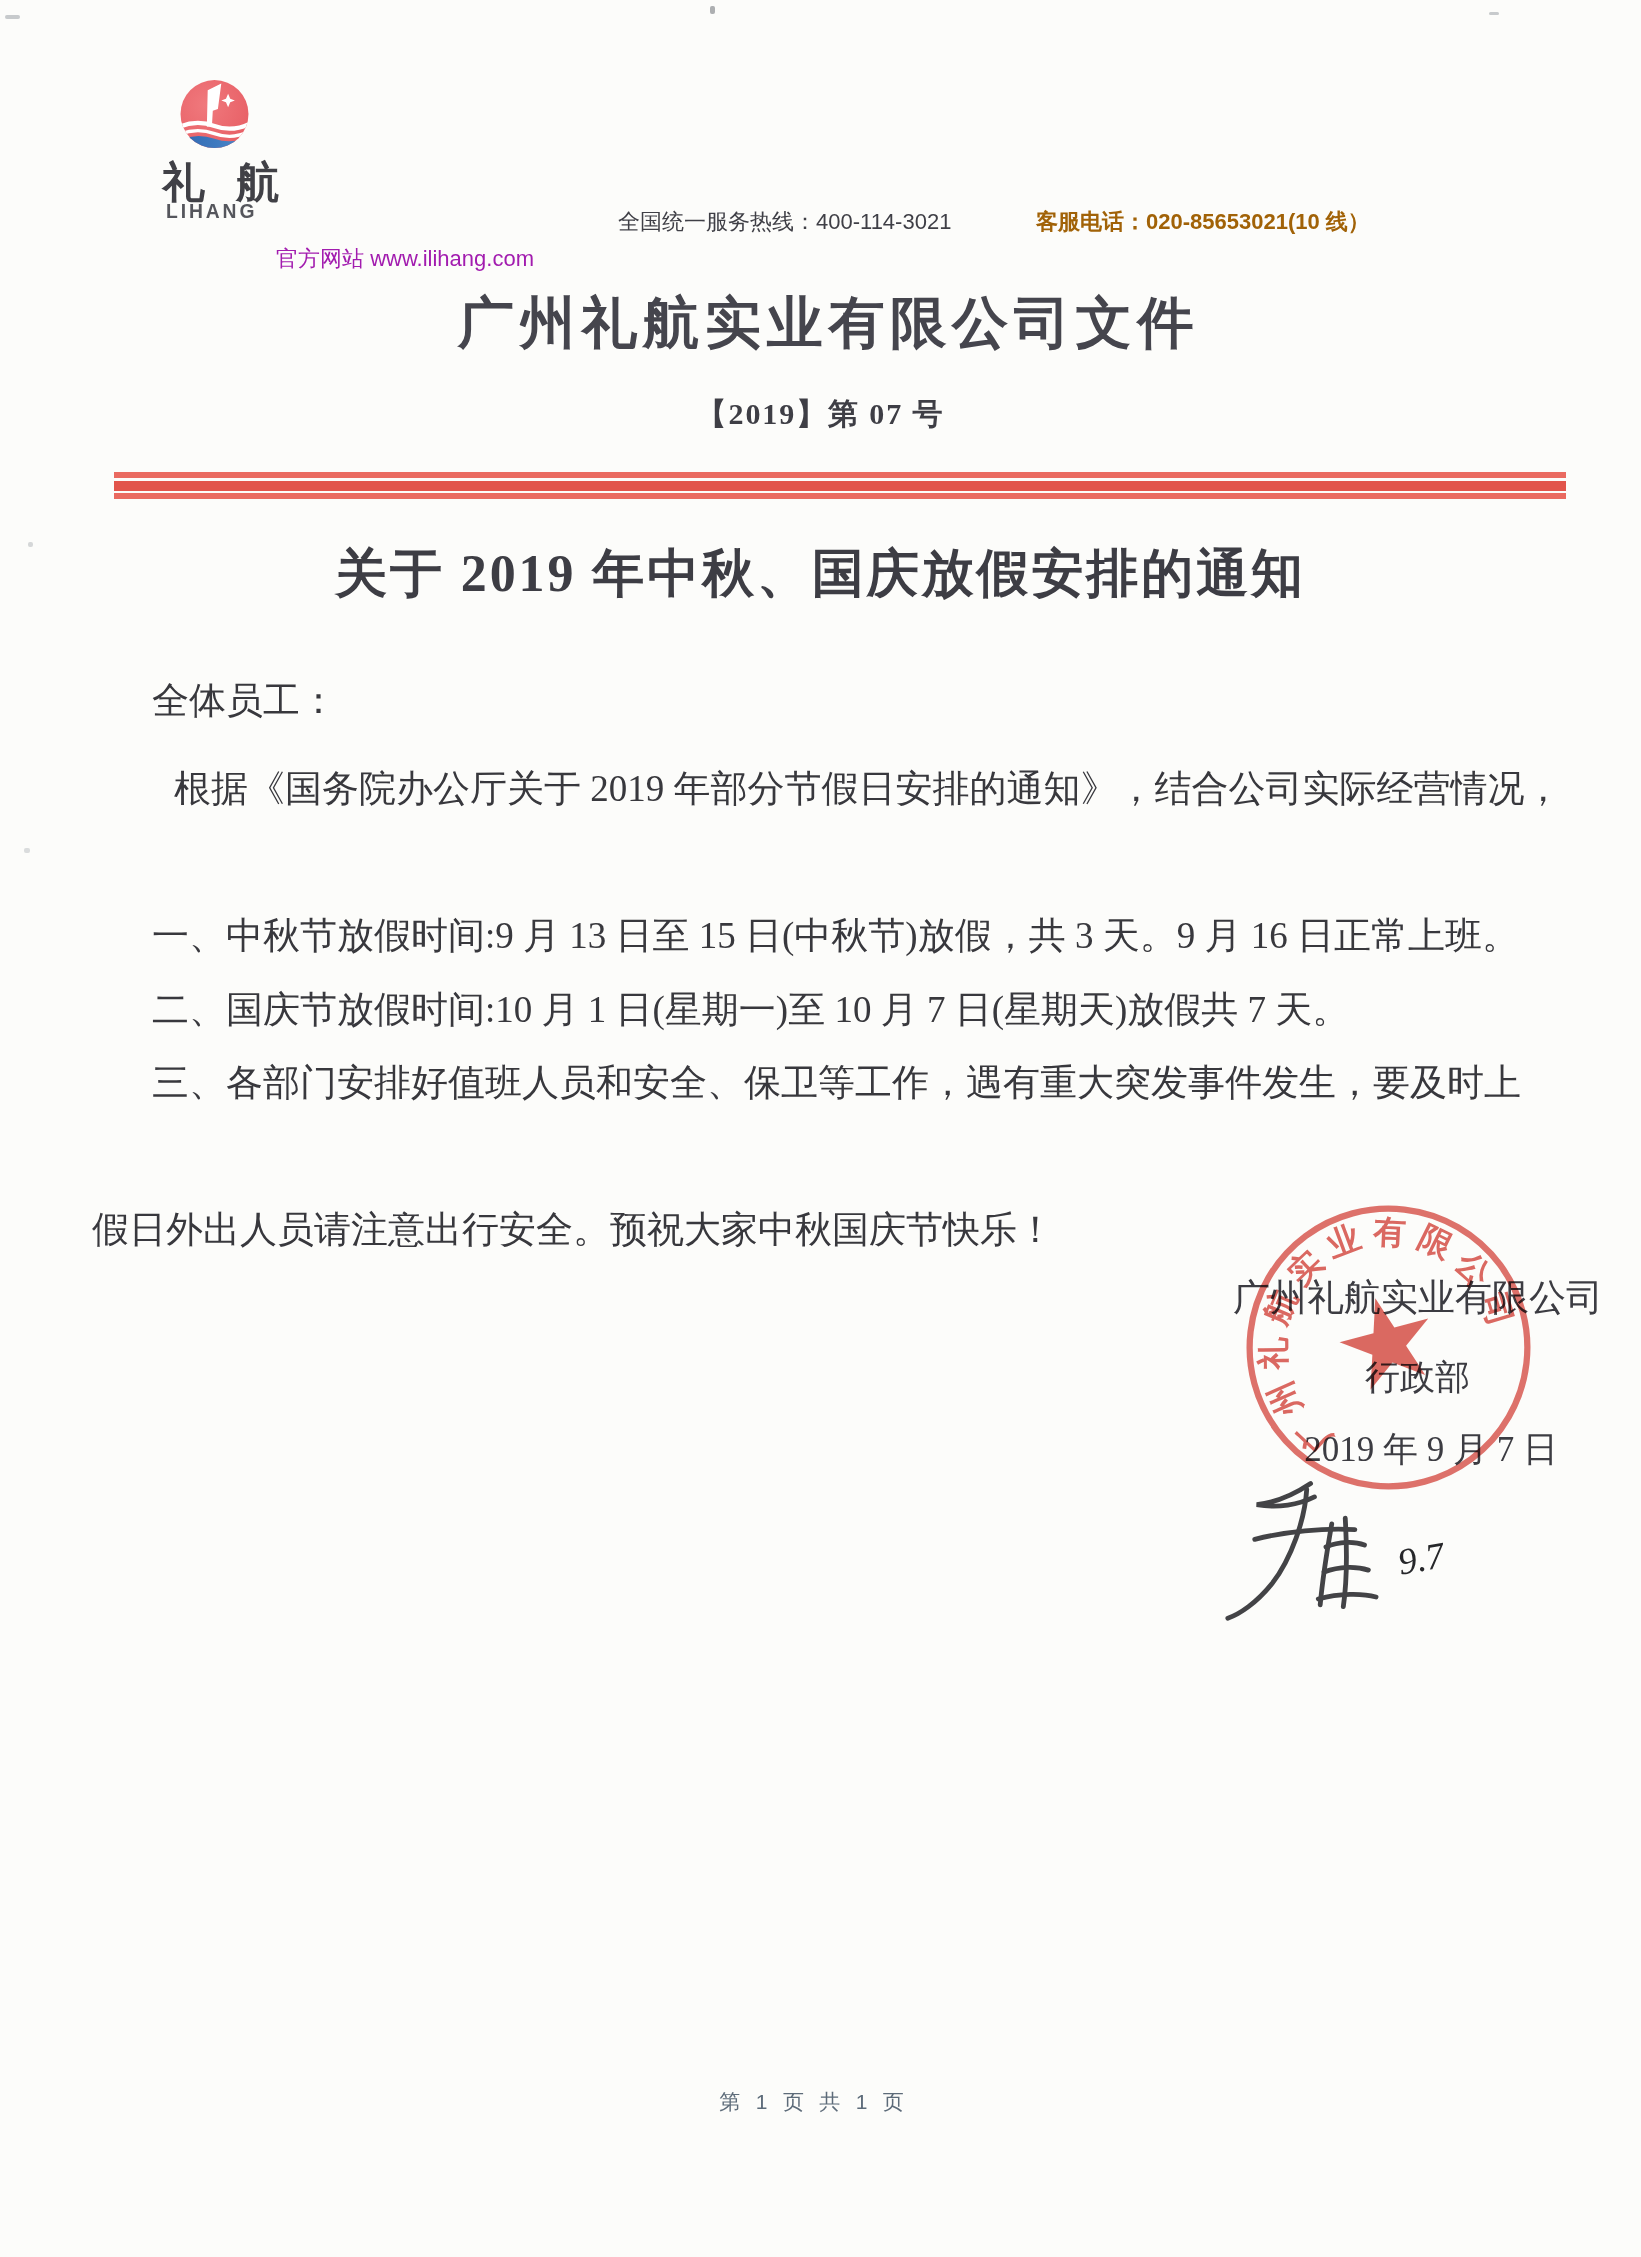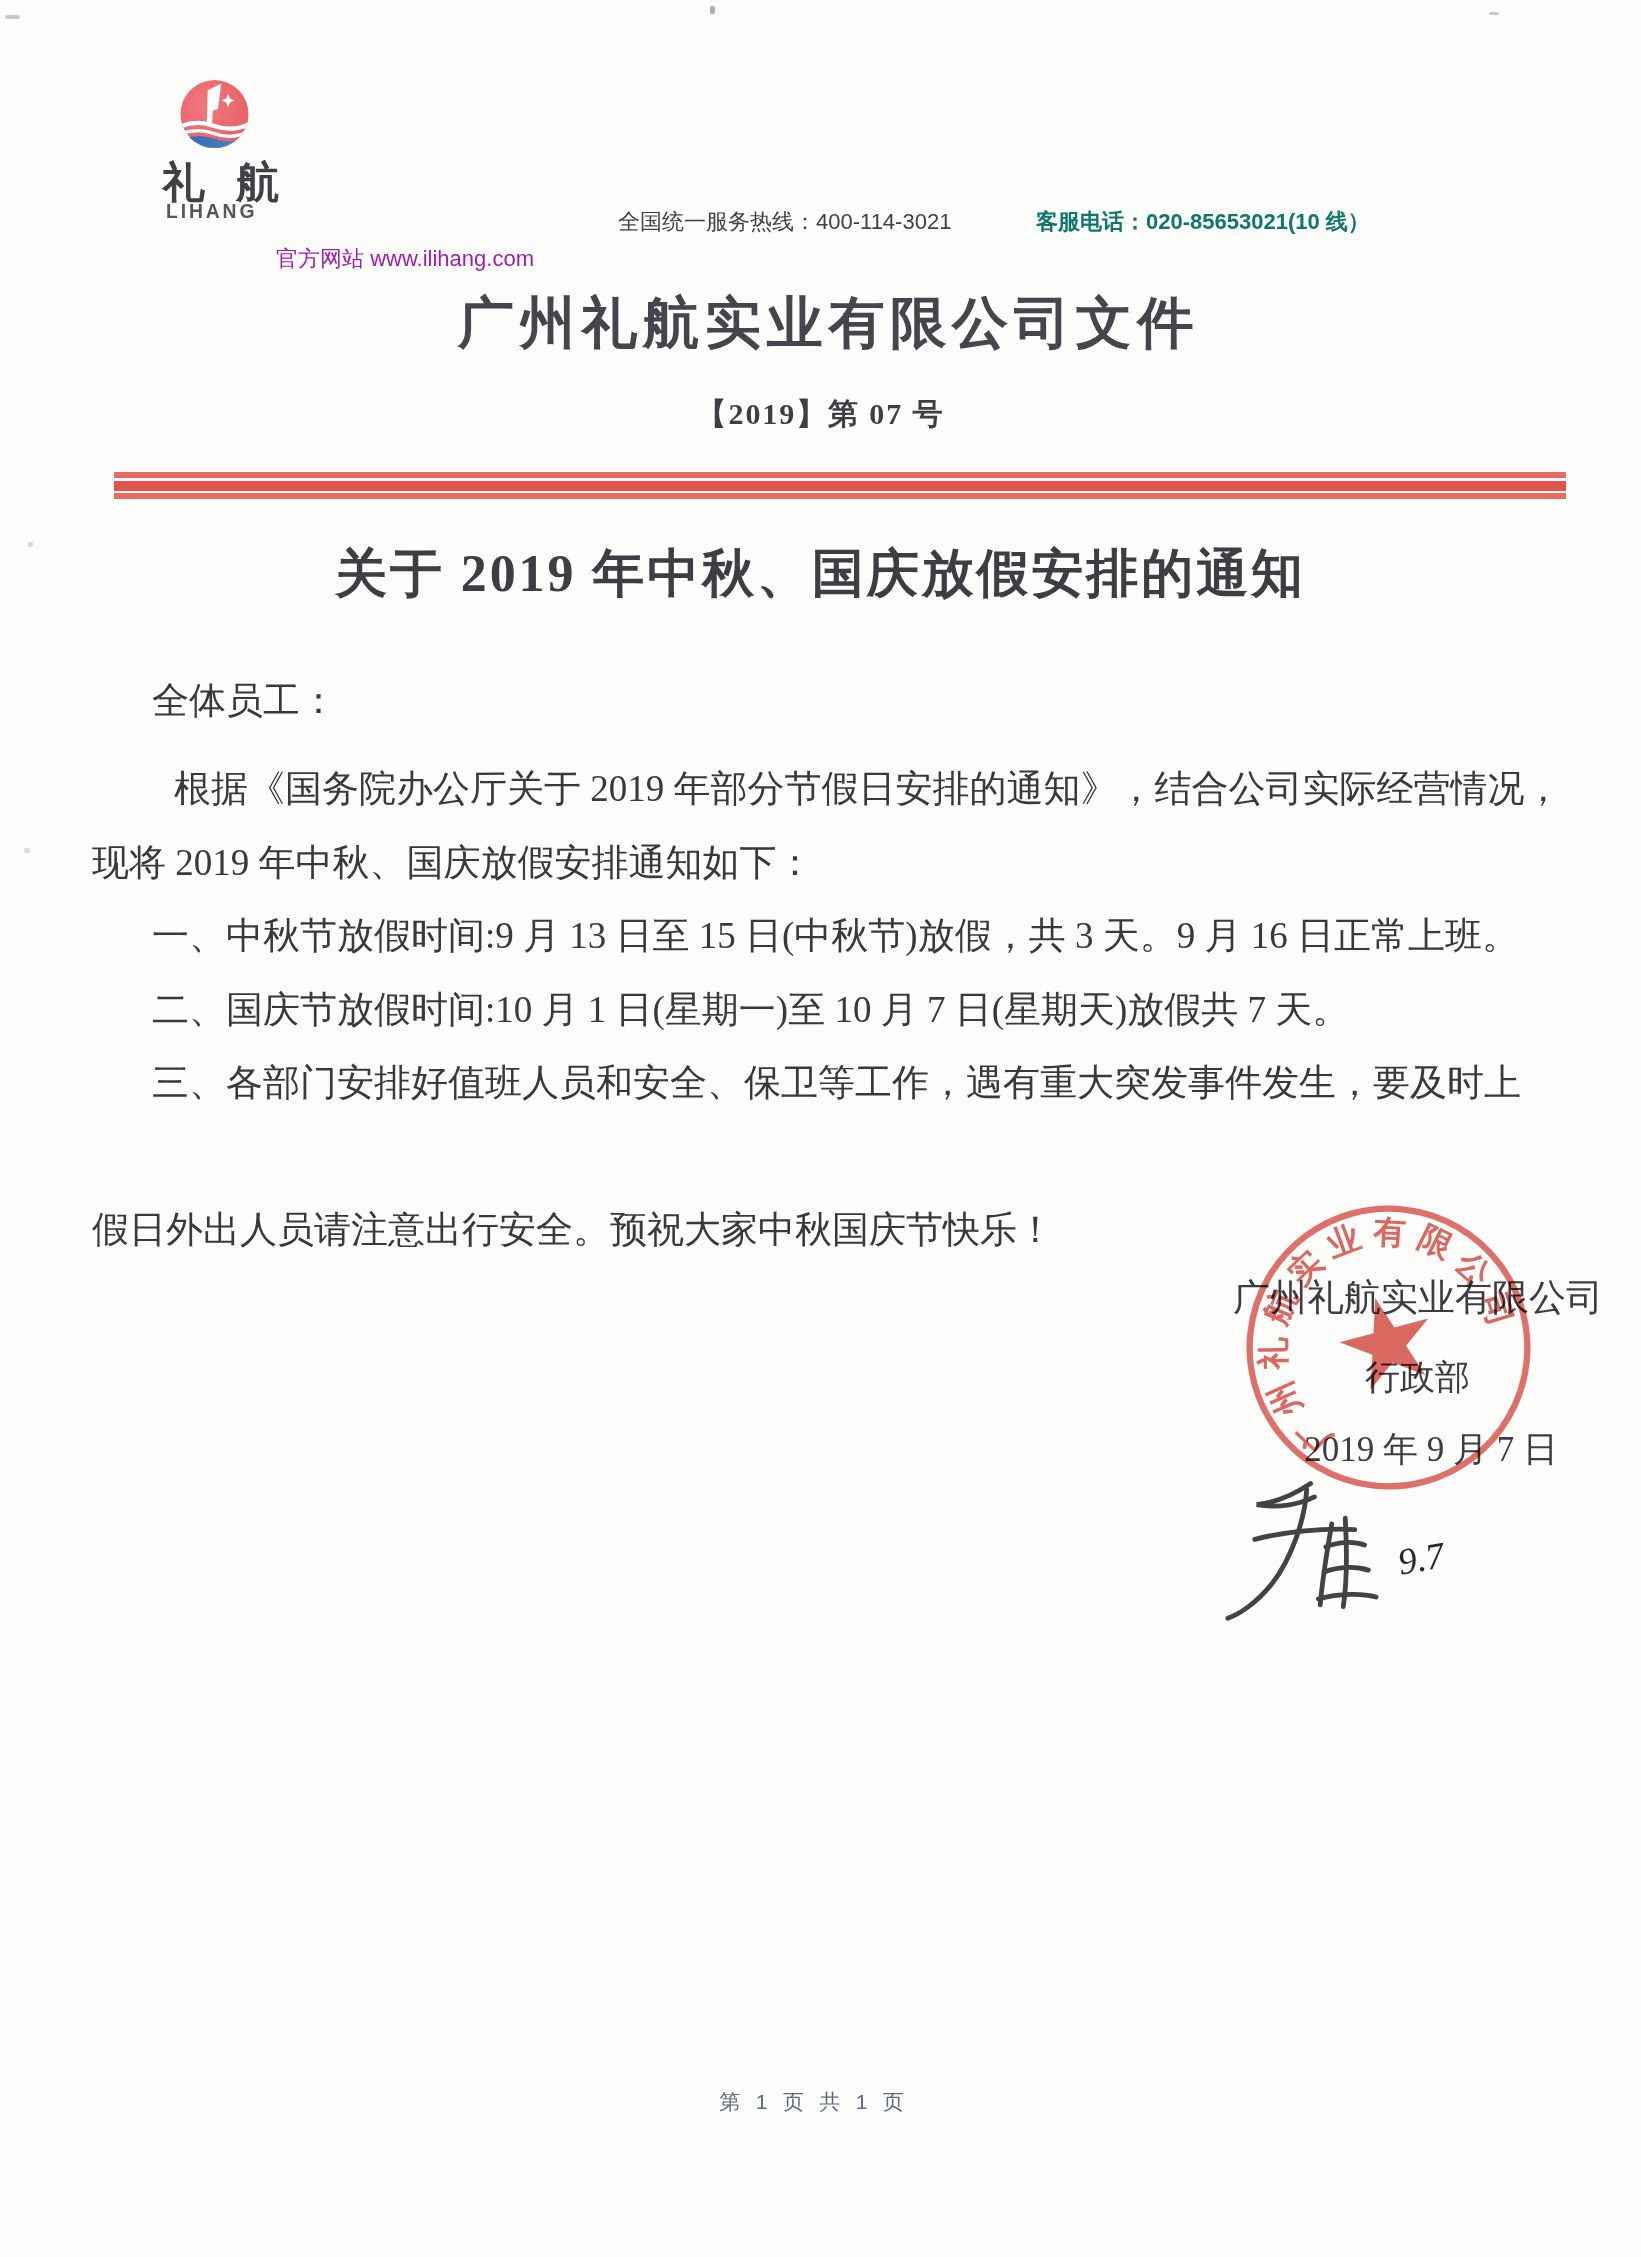--- a/index.html
+++ b/index.html
@@ -16,21 +16,21 @@
   #logo-mark{left:172px;top:73px;width:85px;height:89px;}
   #logo-cn{left:162px;top:154px;width:126px;font-size:43px;font-weight:bold;
     color:#404046;letter-spacing:9.7px;font-family:"Liberation Sans","DejaVu Sans",sans-serif;}
   #logo-en{left:166px;top:201px;width:126px;font-size:19.3px;font-weight:bold;
     color:#55565c;letter-spacing:2.9px;font-family:"Liberation Sans","DejaVu Sans",sans-serif;}
 
   
   .contact{top:207px;font-size:22px;font-family:"Liberation Sans","DejaVu Sans",sans-serif;}
   #website{left:276px;color:#a21caf;margin-top:37px;}
   #hotline{left:618px;color:#3f3f46;}
-  #service{left:1036px;color:#0f766e;font-weight:bold;}
+  #service{left:1036px;color:#a16207;font-weight:bold;}
 
   
   #org-title{left:8px;top:286px;width:1641px;text-align:center;font-size:56px;
     font-weight:bold;color:#45454d;letter-spacing:5.8px;}
   #doc-number{left:0;top:394px;width:1641px;text-align:center;font-size:30px;
     font-weight:bold;color:#3e3e45;letter-spacing:1.9px;}
 
   
   .rule{left:114px;width:1452px;}
   #rule-top{top:472px;height:5.8px;background:#ea6a60;}
@@ -126,21 +126,20 @@
   <div class="abs" id="doc-number">【2019】第 07 号</div>
 
   <div class="abs rule" id="rule-top"></div>
   <div class="abs rule" id="rule-mid"></div>
   <div class="abs rule" id="rule-bot"></div>
 
   <div class="abs" id="notice-title">关于 2019 年中秋、国庆放假安排的通知</div>
 
   <div class="abs body-line ind-1" id="bl-salutation">全体员工：</div>
   <div class="abs body-line ind-2" id="bl-1">根据《国务院办公厅关于 2019 年部分节假日安排的通知》，结合公司实际经营情况，</div>
-  <div class="abs body-line" id="bl-2">现将 2019 年中秋、国庆放假安排通知如下：</div>
   <div class="abs body-line ind-1" id="bl-3">一、中秋节放假时间:9 月 13 日至 15 日(中秋节)放假，共 3 天。9 月 16 日正常上班。</div>
   <div class="abs body-line ind-1" id="bl-4">二、国庆节放假时间:10 月 1 日(星期一)至 10 月 7 日(星期天)放假共 7 天。</div>
   <div class="abs body-line ind-1" id="bl-5">三、各部门安排好值班人员和安全、保卫等工作，遇有重大突发事件发生，要及时上</div>
   <div class="abs body-line" id="bl-7">假日外出人员请注意出行安全。预祝大家中秋国庆节快乐！</div>
 
   <div class="abs nowrap" id="sig-company">广州礼航实业有限公司</div>
   <div class="abs nowrap" id="sig-dept">行政部</div>
   <div class="abs nowrap" id="sig-date">2019 年 9 月 7 日</div>
 
   <svg class="abs" id="stamp" viewBox="0 0 308 308">

